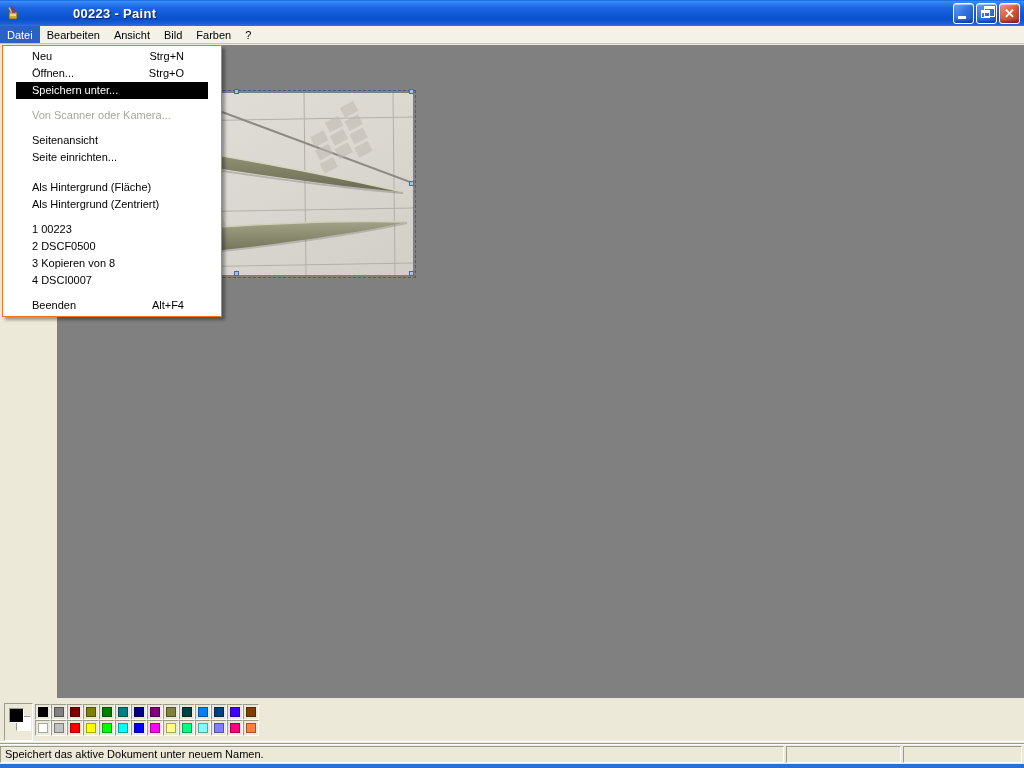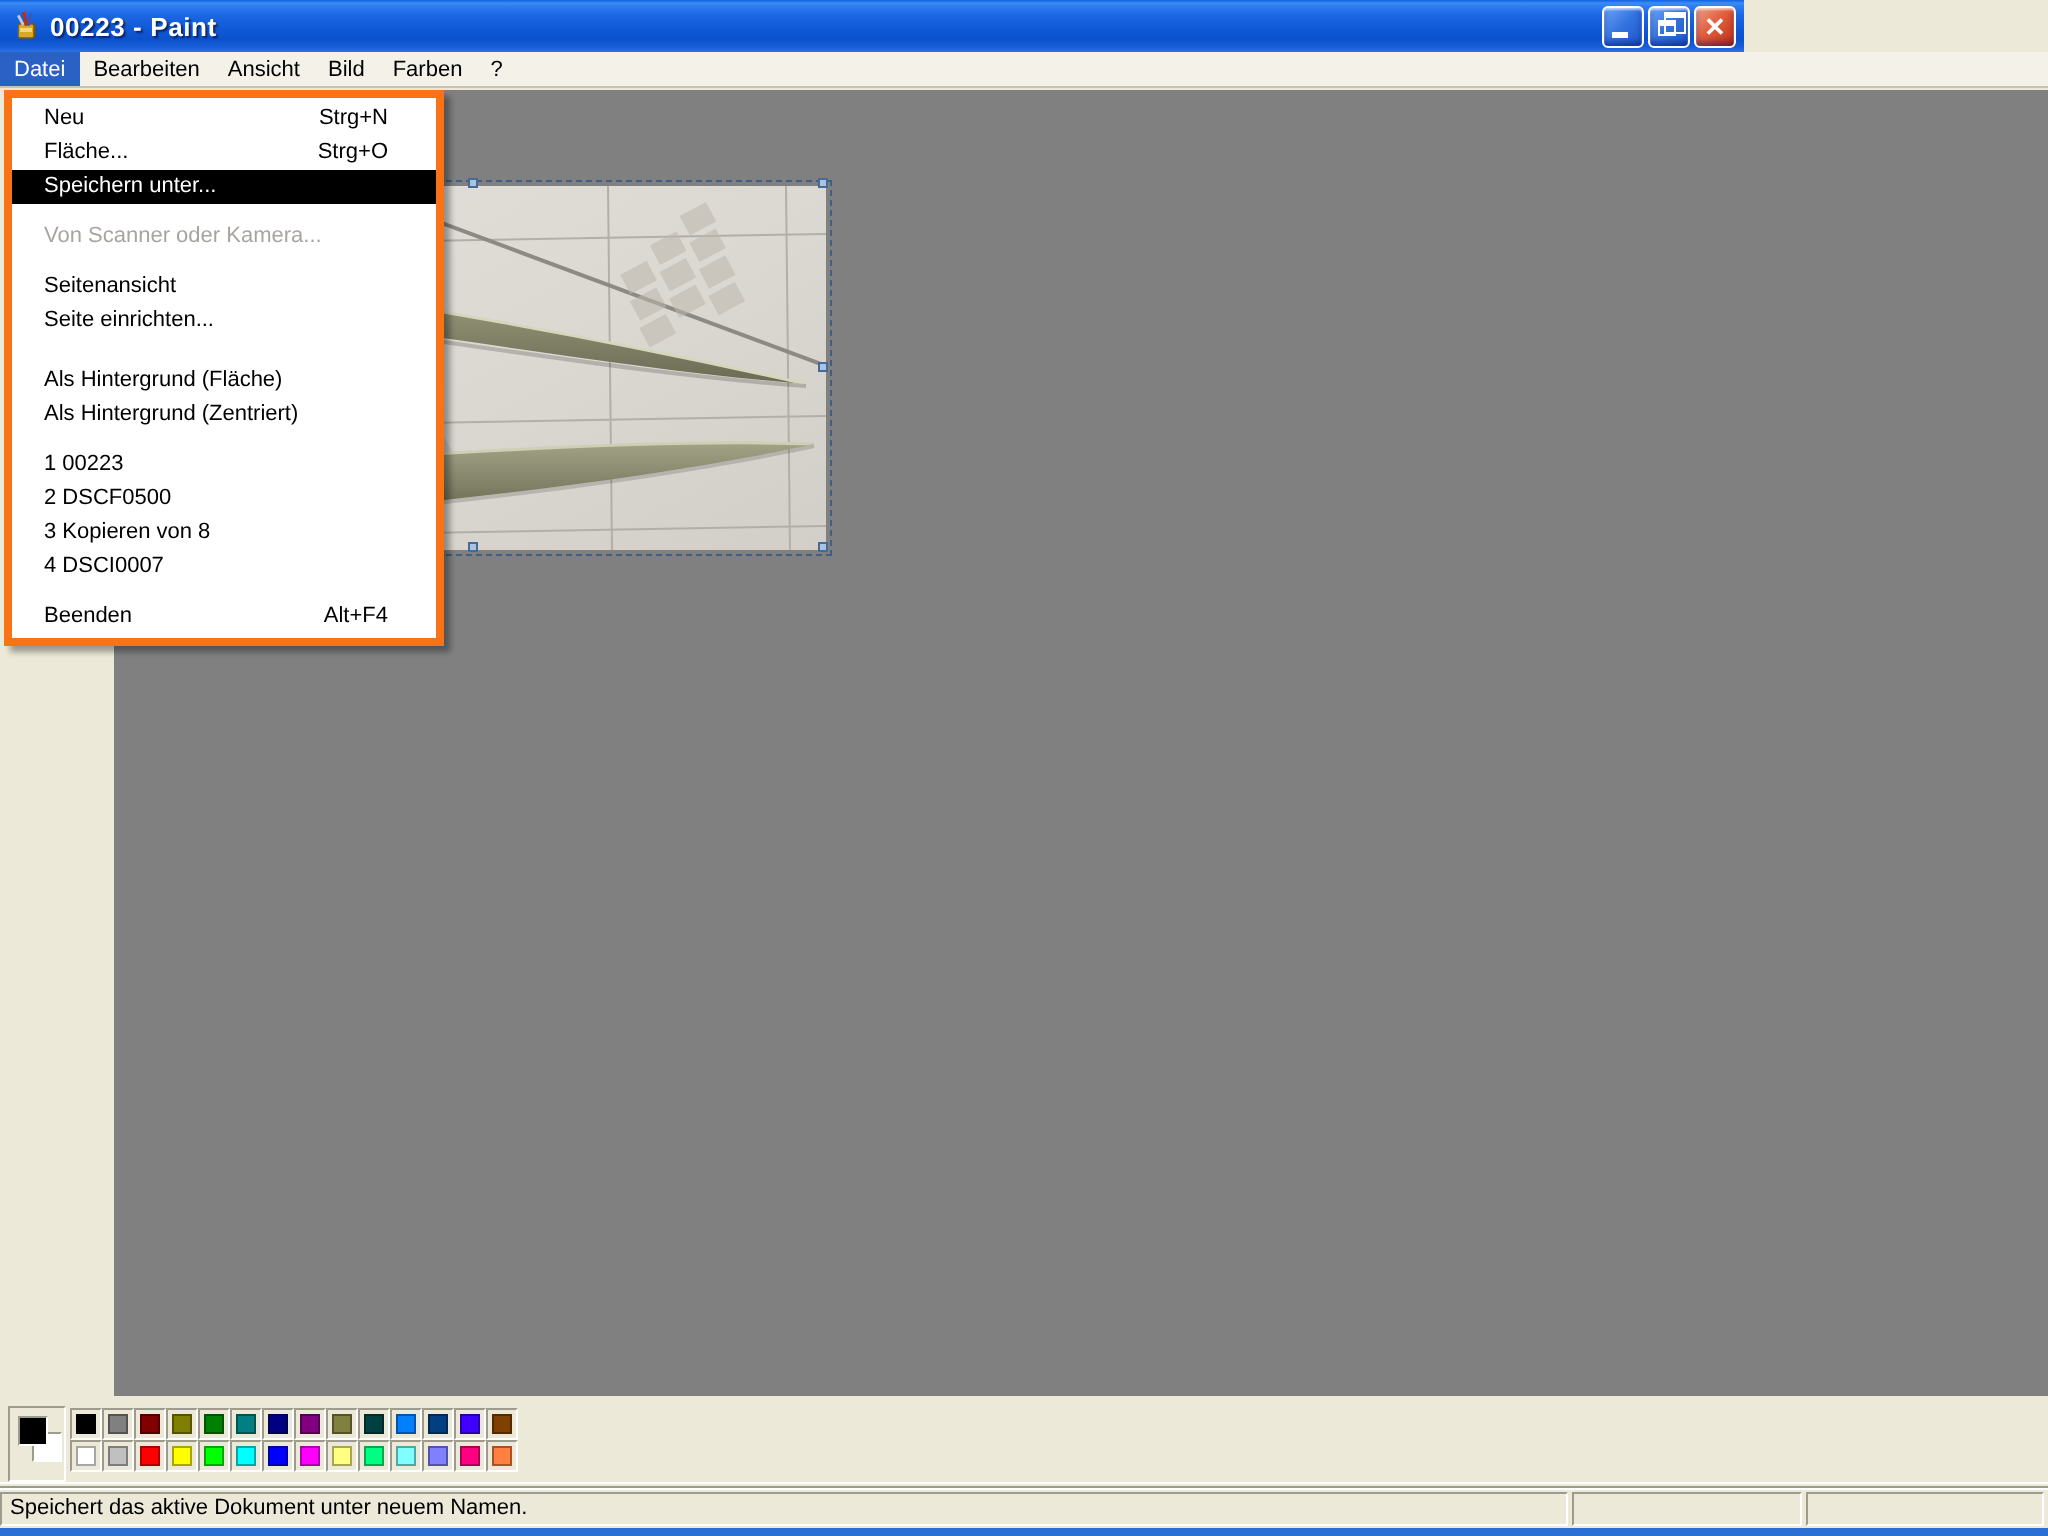--- a/index.html
+++ b/index.html
@@ -6,25 +6,25 @@
   html,body { width:1024px; height:768px; overflow:hidden; }
   body {
     font-family:"Liberation Sans", sans-serif;
     font-size:11px;
     background:#ece9d8;
     position:relative;
   }
 
   
   .titlebar {
-    position:absolute; left:0; top:0; width:872px; height:26px;
+    position:absolute; left:0; top:0; width:1024px; height:26px;
     background:linear-gradient(to bottom,
       #0f62e0 0%, #3c8cf5 6%, #2f7df0 12%, #1c66e4 30%,
       #1059d6 55%, #0b51cc 75%, #1a60da 92%, #2e74e6 100%);
-    display:flex; align-items:center;
+    display:flex; align-items:center;gap:48px;
   }
   .titlebar .app-icon { width:16px; height:16px; margin:0 4px 0 5px; flex:0 0 auto; }
   .titlebar .title-text {
     color:#fff; font-weight:bold; font-size:13px;
     text-shadow:1px 1px 1px rgba(0,0,40,.6);
     letter-spacing:.3px;
   }
   .win-buttons { position:absolute; right:4px; top:3px; display:flex; gap:2px; }
   .win-btn {
     width:21px; height:21px; border-radius:3px;
@@ -83,23 +83,23 @@
   }
   .photo-wrap svg { display:block; width:352px; height:182px; }
   .handle {
     position:absolute; width:5px; height:5px;
     background:#a9c4e2; border:1px solid #466a94;
   }
 
   
   .dropdown {
     position:absolute; left:2px; top:45px; width:220px;
-    background:#fff; border:4px solid #f97316;
+    background:#fff; border:1px solid #f97316;
     box-shadow:3px 3px 3px rgba(0,0,0,.35);
-    padding:2px 0; z-index:50;
+    padding:2px 13px; z-index:50;
   }
   .dd-item {
     height:17px; line-height:17px; display:flex;
     padding-left:16px; padding-right:12px;
     color:#000; cursor:default; white-space:nowrap;
   }
   .dd-item .dd-label { flex:1 1 auto; }
   .dd-item .dd-shortcut { flex:0 0 auto; padding-right:12px; }
   .dd-item.highlighted { background:#000000; color:#fff; }
   .dd-item.disabled { color:#a8a5a0; }
@@ -276,21 +276,21 @@
     <div class="handle" style="left:173px; top:178px;"></div>
   </div>
 </div>
 
 <div class="dropdown" id="file-menu">
     <div class="dd-item">
       <span class="dd-label">Neu</span>
       <span class="dd-shortcut">Strg+N</span>
     </div>
     <div class="dd-item">
-      <span class="dd-label">Fläche...</span>
+      <span class="dd-label">Öffnen...</span>
       <span class="dd-shortcut">Strg+O</span>
     </div>
     <div class="dd-item highlighted">
       <span class="dd-label">Speichern unter...</span>
     </div>
     <div class="dd-sep"></div>
     <div class="dd-item disabled">
       <span class="dd-label">Von Scanner oder Kamera...</span>
     </div>
     <div class="dd-sep"></div>

